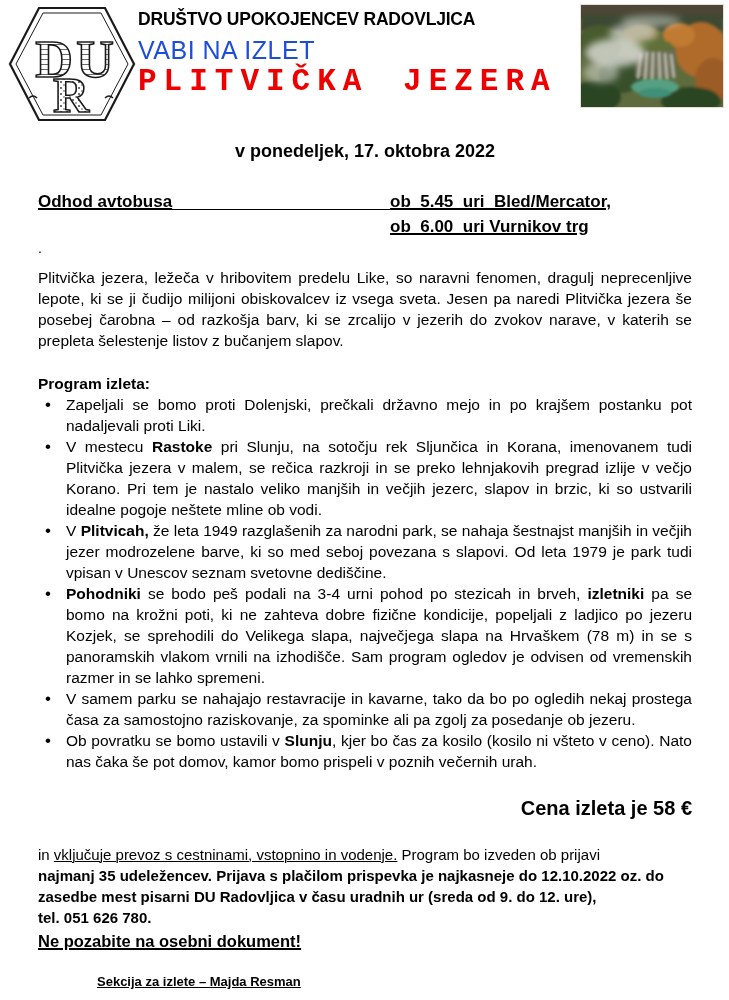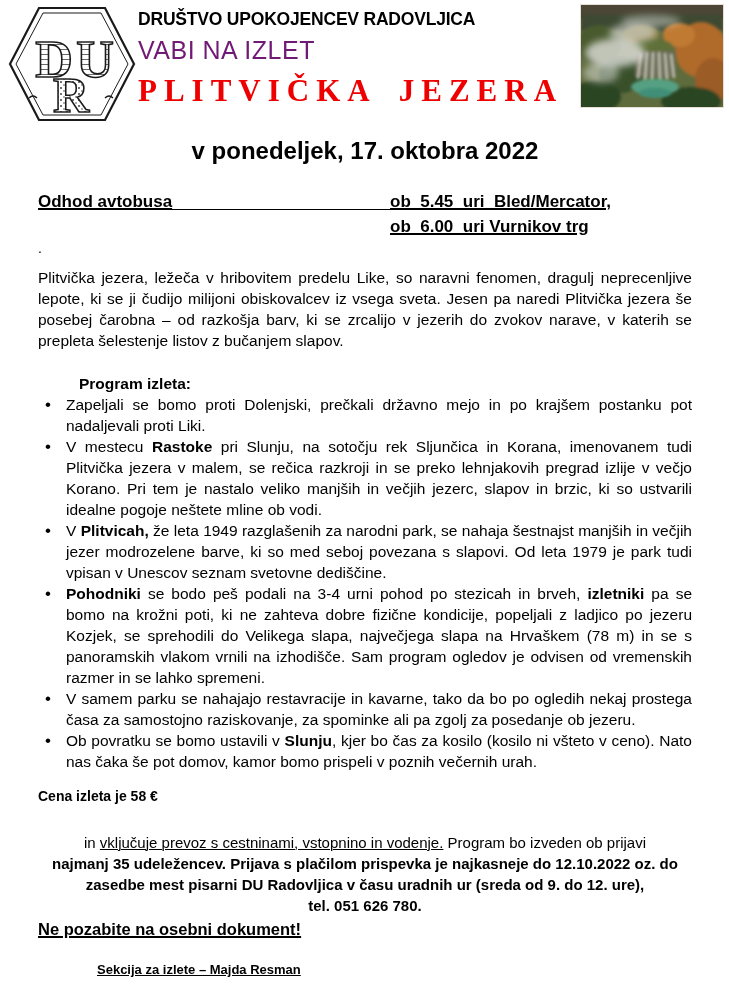--- a/index.html
+++ b/index.html
@@ -15,58 +15,58 @@
     overflow: hidden;
     box-sizing: border-box;
     padding: 2px 37px 0 38px;
   }
 
   
   .header { display: flex; align-items: flex-start; margin-left: -33px; margin-right: -32px; }
   .logo-box { width: 133px; height: 124px; flex: 0 0 133px; }
   .header-center { flex: 1 1 auto; text-align: left; padding-top: 7px; }
   .org-name { font-size: 17.5px; font-weight: bold; letter-spacing: -0.2px; }
-  .invite-line { color: #701a75; font-size: 25px; line-height: 27px; margin-top: 7px; letter-spacing: 0.5px; }
+  .invite-line { color: #1d4ed8; font-size: 25px; line-height: 27px; margin-top: 7px; letter-spacing: 0.5px; }
   .trip-title {
-    color: #ee0000; font-family: Liberation Serif, serif; font-weight: bold;
-    font-size: 31px; line-height: 34px; letter-spacing: 7px; word-spacing: 9px; margin-top: 10px;
+    color: #ee0000; font-family: Liberation Mono, monospace; font-weight: bold;
+    font-size: 31px; line-height: 34px; letter-spacing: 7px; word-spacing: 9px; margin-top: 1px;
     white-space: nowrap;
   }
   .photo-box { width: 142px; height: 102px; flex: 0 0 142px; margin-top: 2px; border: 1px solid #e8ddd6; }
   .photo-box svg { display: block; }
 
   
-  .date-heading { text-align: center; font-weight: bold; font-size: 24px; line-height: 26px; margin-top: 12px; }
+  .date-heading { text-align: center; font-weight: bold; font-size: 18px; line-height: 26px; margin-top: 12px; }
 
   
   .depart { margin-top: 25px; }
   .depart-row { display: flex; font-weight: bold; font-size: 17px; line-height: 25px; }
   .depart-left { display: inline-flex; width: 352px; flex: 0 0 352px; }
   .depart-spacer { width: 352px; flex: 0 0 352px; }
   .depart-label { text-decoration: underline; text-decoration-thickness: 1.5px; }
   .depart-fill { flex: 1 1 auto; border-bottom: 1.6px solid #000; margin-bottom: 4px; }
   .time { text-decoration: underline; text-decoration-thickness: 1.5px; white-space: pre; }
 
   
   .lone-dot { line-height: 14px; font-size: 14px; margin-top: 2px; }
   .intro-par { text-align: justify; margin-top: 12px; }
 
   
-  .program-heading { font-weight: bold; margin-top: 22px; margin-left: 41px; }
+  .program-heading { font-weight: bold; margin-top: 22px; }
   ul.program-list { list-style: none; margin: 0; padding: 0; }
   ul.program-list li {
     position: relative; padding-left: 28px; text-align: justify;
   }
   ul.program-list li::before {
     content: "\2022"; position: absolute; left: 7px; top: 0; font-size: 17px;
   }
 
   
-  .price-heading { text-align: left; font-weight: bold; font-size: 14px; margin-top: 14px; }
-  .booking { margin-top: 25px; text-align: center; font-size: 15px; line-height: 21px; }
+  .price-heading { text-align: right; font-weight: bold; font-size: 20px; margin-top: 26px; }
+  .booking { margin-top: 25px; font-size: 15px; line-height: 21px; }
   .booking .bold-line { font-weight: bold; }
   .reminder { font-weight: bold; font-size: 16.5px; text-decoration: underline; text-decoration-thickness: 1.5px; margin-top: 3px; }
   .signature { font-weight: bold; margin-top: 19px; margin-left: 59px; font-size: 13px; text-decoration: underline; }
 </style>
 </head>
 <body>
 
 <div class="page">
 
   <div class="header">

